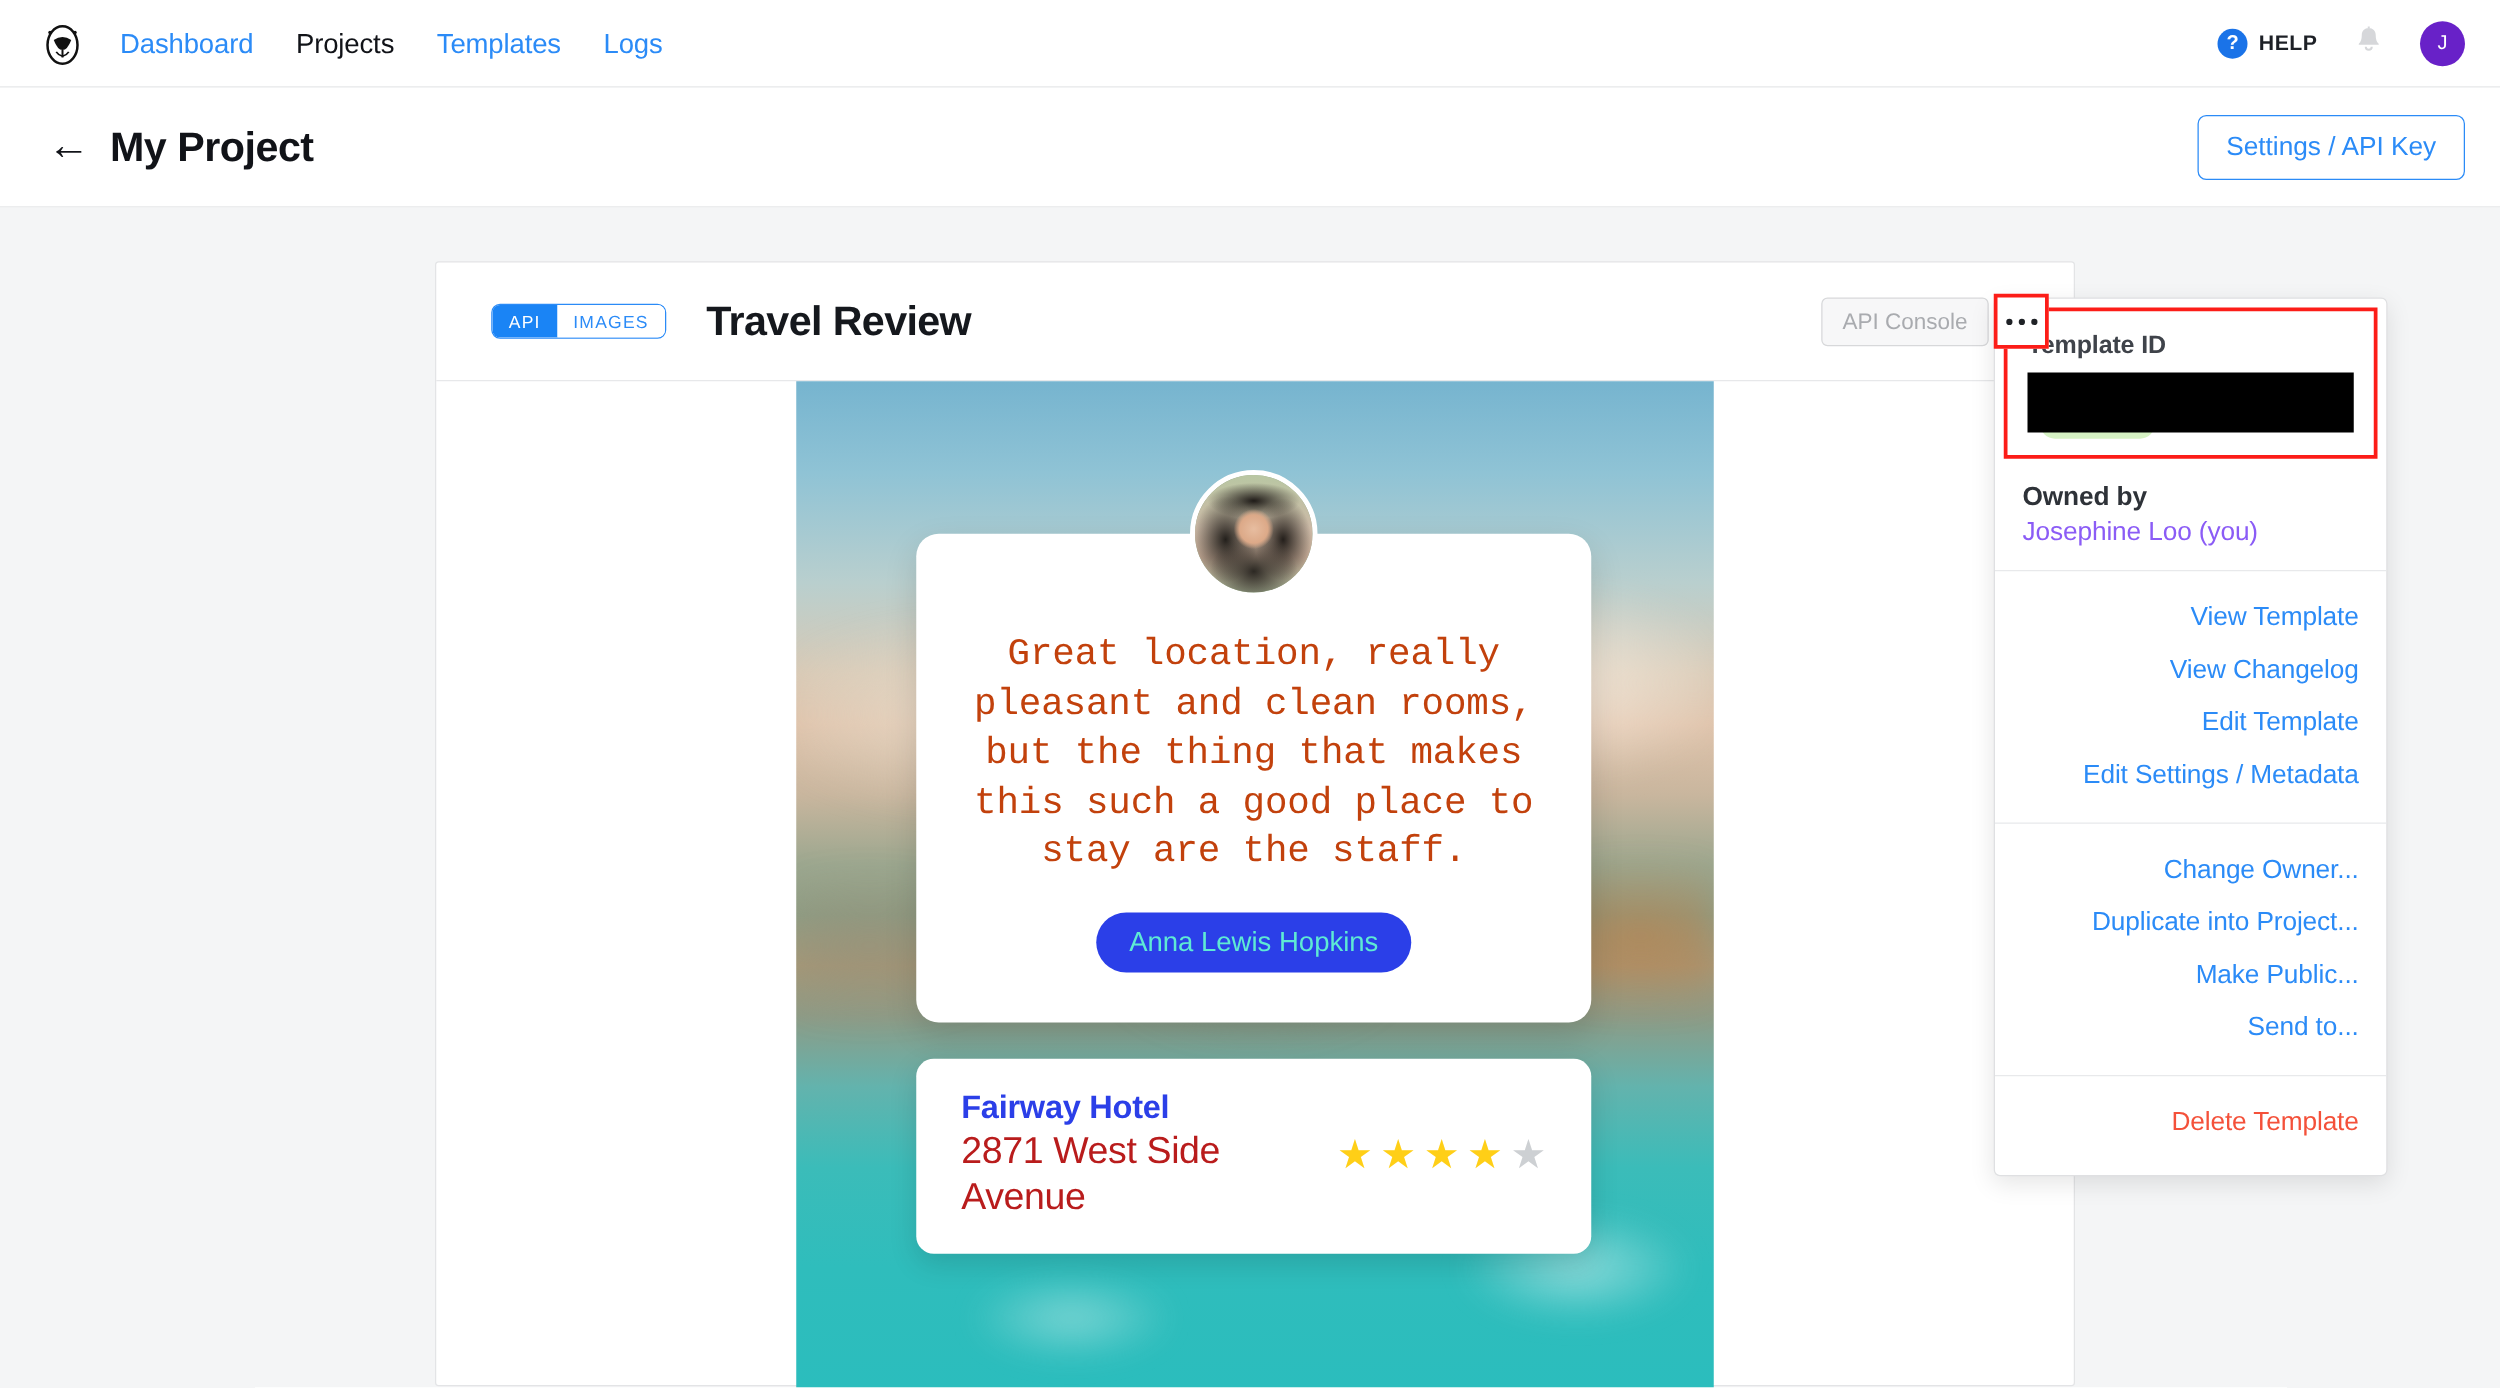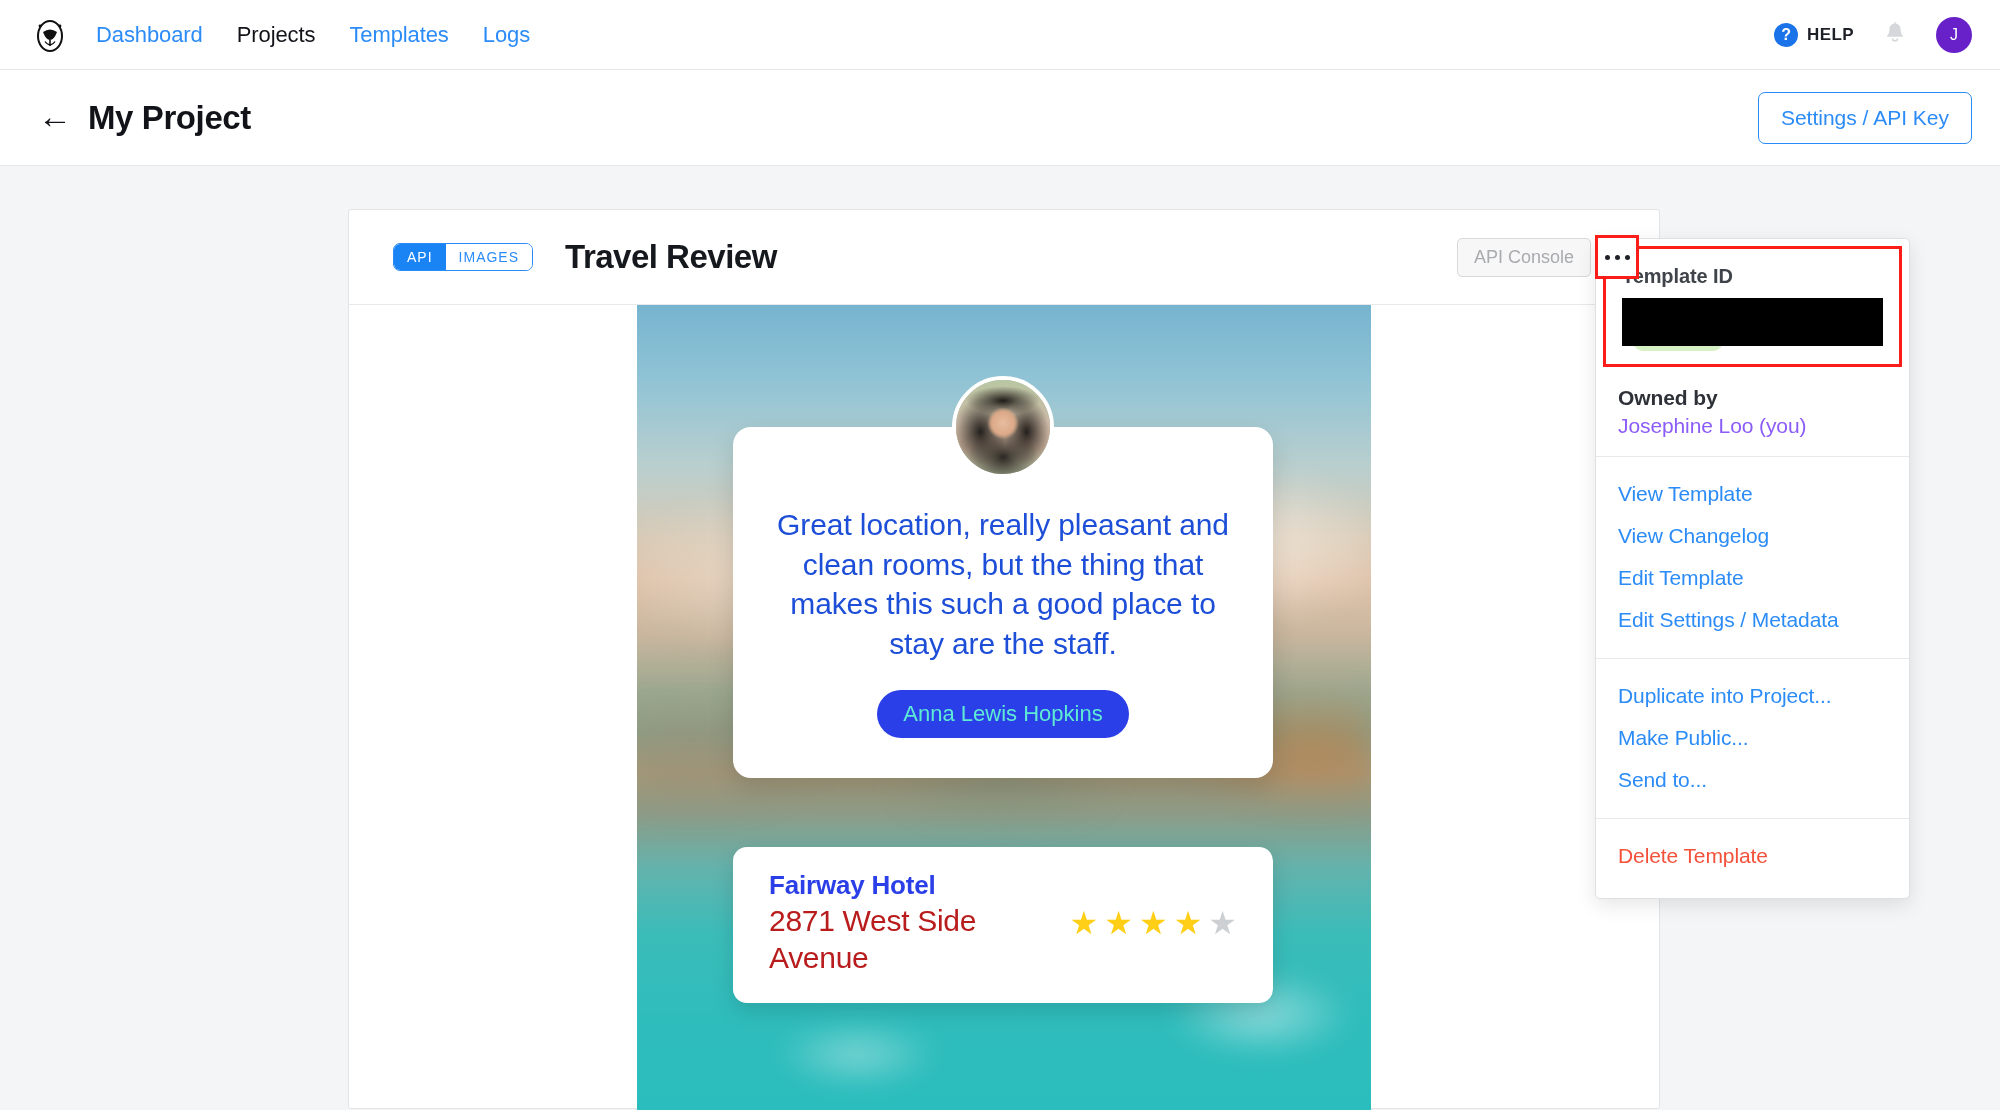--- a/index.html
+++ b/index.html
@@ -235,24 +235,24 @@
     position: absolute; inset: 0;
     background:
       radial-gradient(circle 16px at 50% 46%, #e7bda0 0%, #dca988 70%, rgba(220,169,136,0) 100%),
       radial-gradient(ellipse 50px 40px at 50% 82%, #2c2823 0%, rgba(44,40,35,0) 70%),
       radial-gradient(ellipse 34px 46px at 26% 55%, #23201c 0%, rgba(35,32,28,0) 75%),
       radial-gradient(ellipse 30px 44px at 75% 55%, #241f1b 0%, rgba(36,31,27,0) 75%),
       radial-gradient(ellipse 46px 18px at 50% 22%, #1f1b18 0%, rgba(31,27,24,0) 80%),
       linear-gradient(180deg, #b9c7a3 0%, #cbb9a6 45%, #c2a894 70%, #a9b597 100%);
   }
   .qtext {
-    font-family: Liberation Sans, sans-serif;
+    font-family: Liberation Mono, monospace;
     font-size: 30px;
     line-height: 1.32;
-    color: #1d4ed8;
+    color: #c2410c;
     letter-spacing: -0.1px;
   }
   .qauthor {
     display: inline-block;
     margin-top: 27px;
     background: #2b3fe8;
     color: #5eead4;
     border-radius: 999px;
     padding: 11px 26px;
     font-size: 22px;
@@ -324,20 +324,21 @@
   .menu-owner-name {
     font-size: 21px; color: #8b5cf6; margin-top: 4px; letter-spacing: -0.1px;
   }
   .menu-item {
     padding: 9px 22px;
     font-size: 21px;
     color: #2b8bf7;
     cursor: pointer;
     letter-spacing: -0.1px;
     white-space: nowrap;
+    text-align: right;
   }
   .menu-item.danger { color: #f4513a; }
 </style>
 </head>
 <body>
 
 <div class="topnav">
   <div class="logo">
     <svg width="40" height="40" viewBox="0 0 40 40">
       <ellipse cx="20" cy="21" rx="12" ry="15" fill="#fff" stroke="#111" stroke-width="2"></ellipse>
@@ -441,20 +442,21 @@
     </div>
 
     <div class="menu-sect">
       <div class="menu-item">View Template</div>
       <div class="menu-item">View Changelog</div>
       <div class="menu-item">Edit Template</div>
       <div class="menu-item">Edit Settings / Metadata</div>
     </div>
 
     <div class="menu-sect">
+      <div class="menu-item">Change Owner...</div>
       <div class="menu-item">Duplicate into Project...</div>
       <div class="menu-item">Make Public...</div>
       <div class="menu-item">Send to...</div>
     </div>
 
     <div class="menu-sect">
       <div class="menu-item danger">Delete Template</div>
     </div>
 
   </div>

